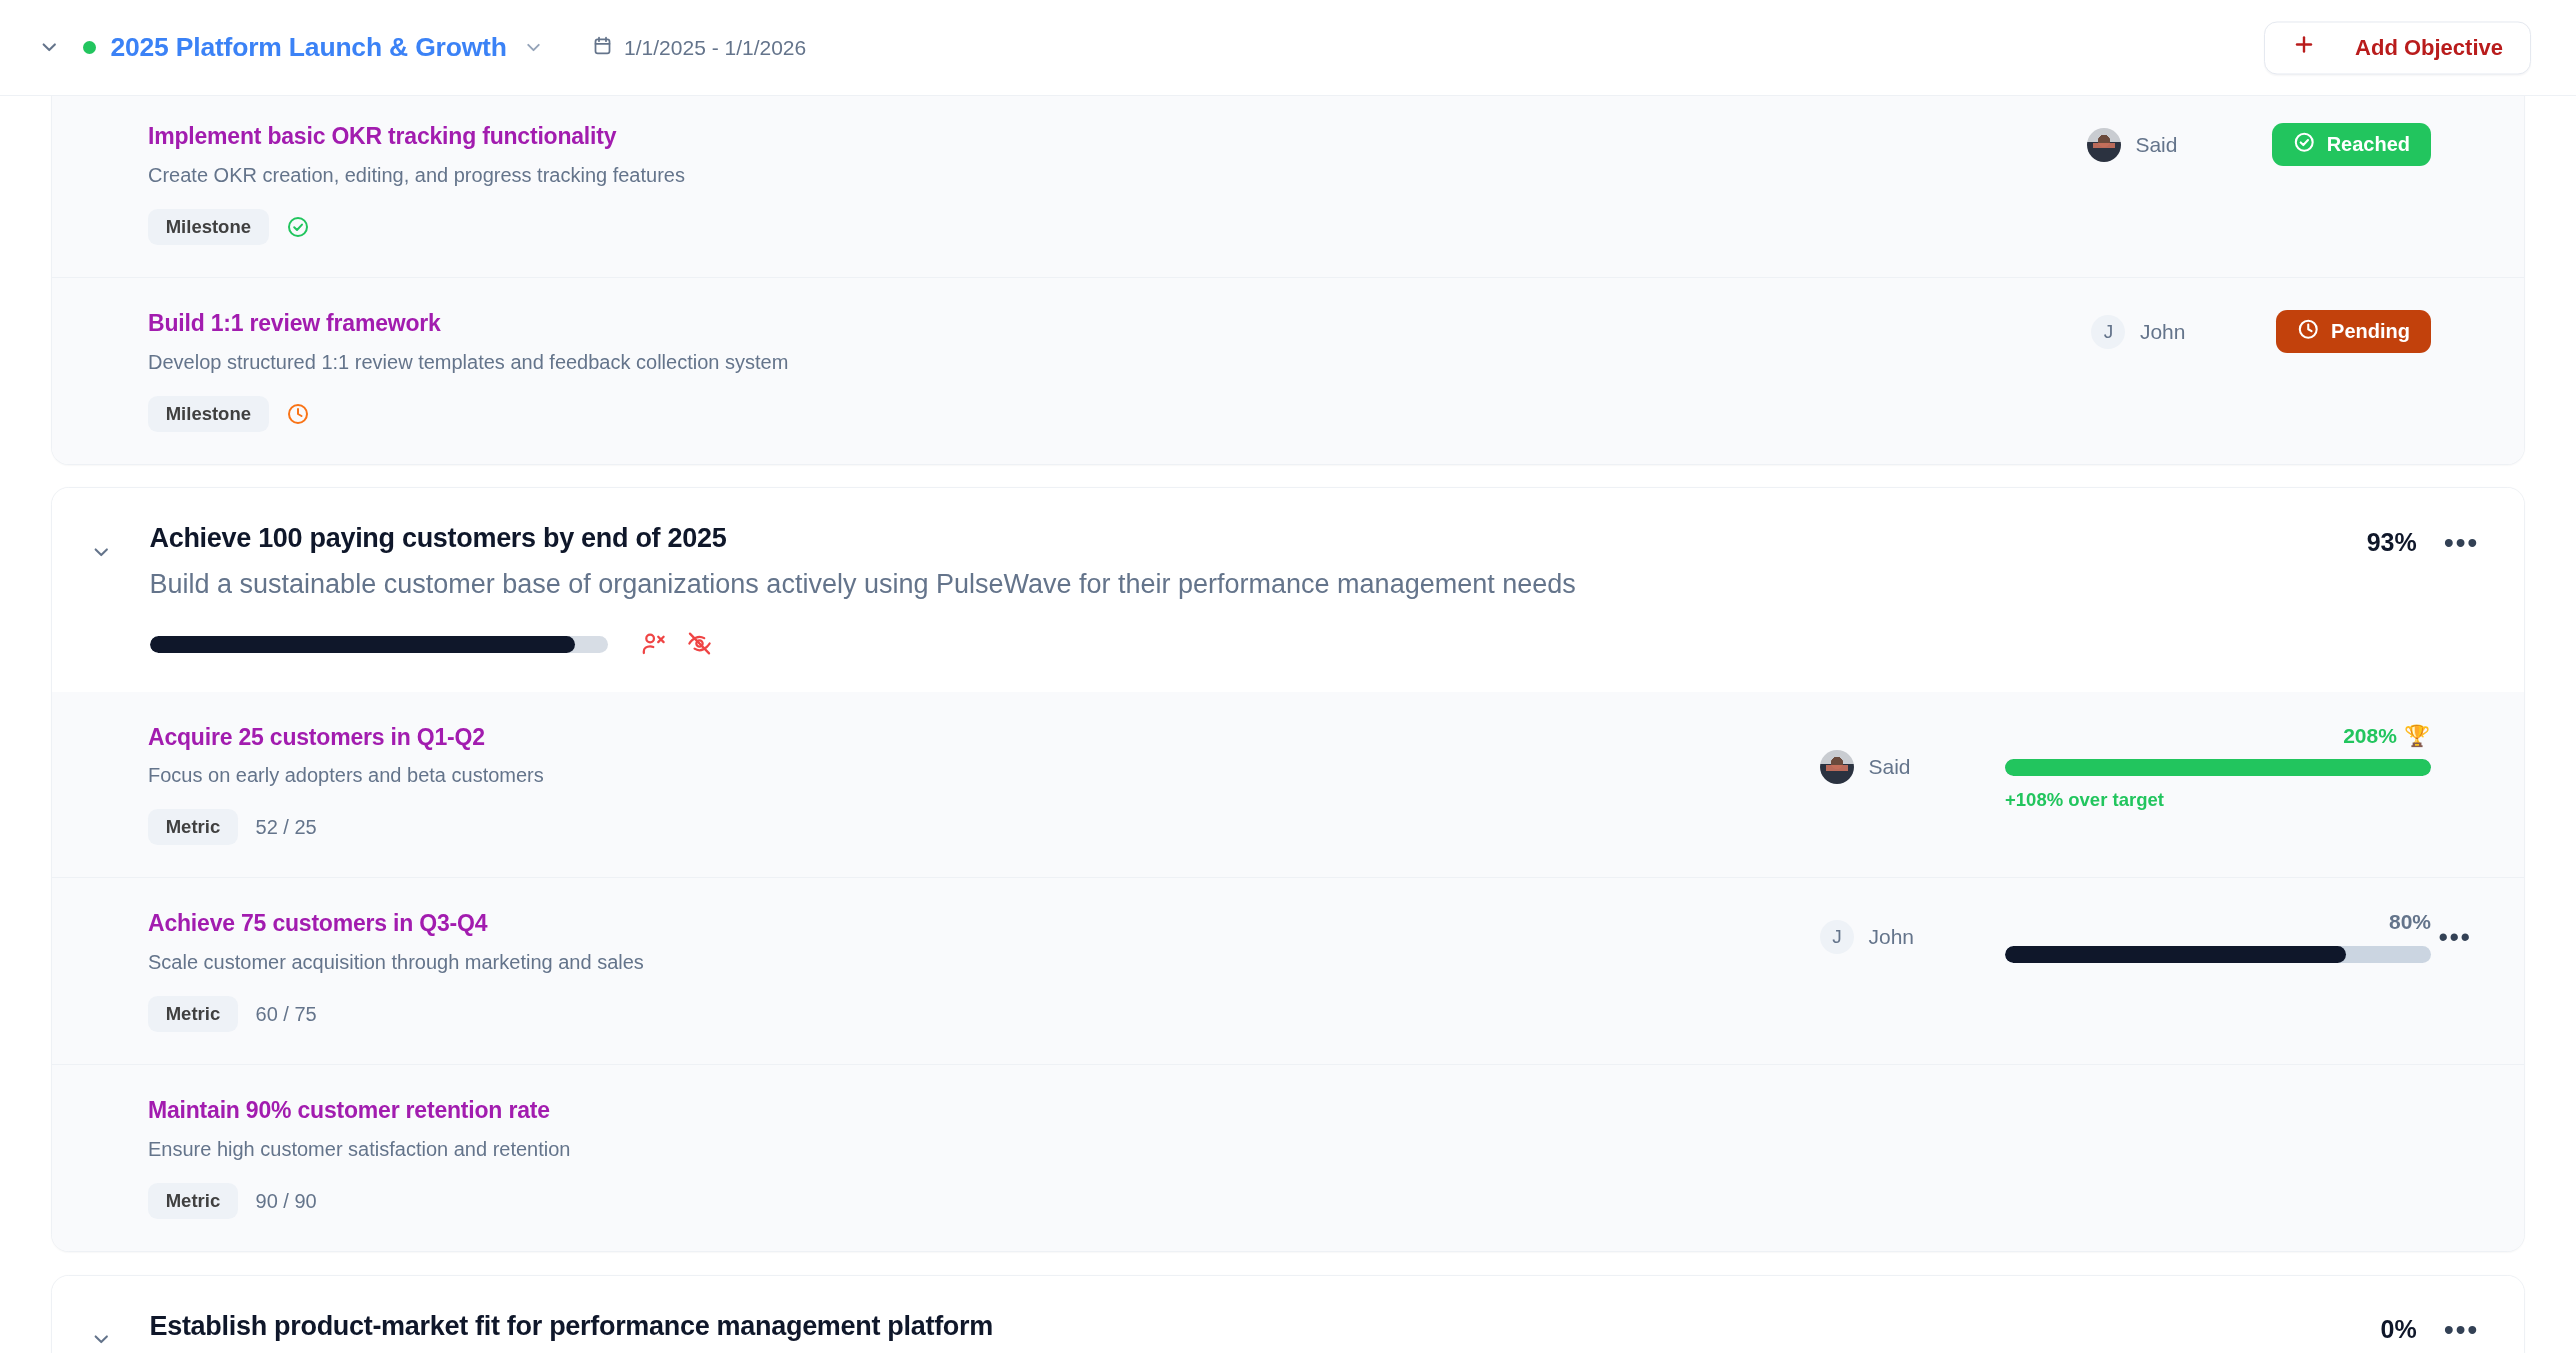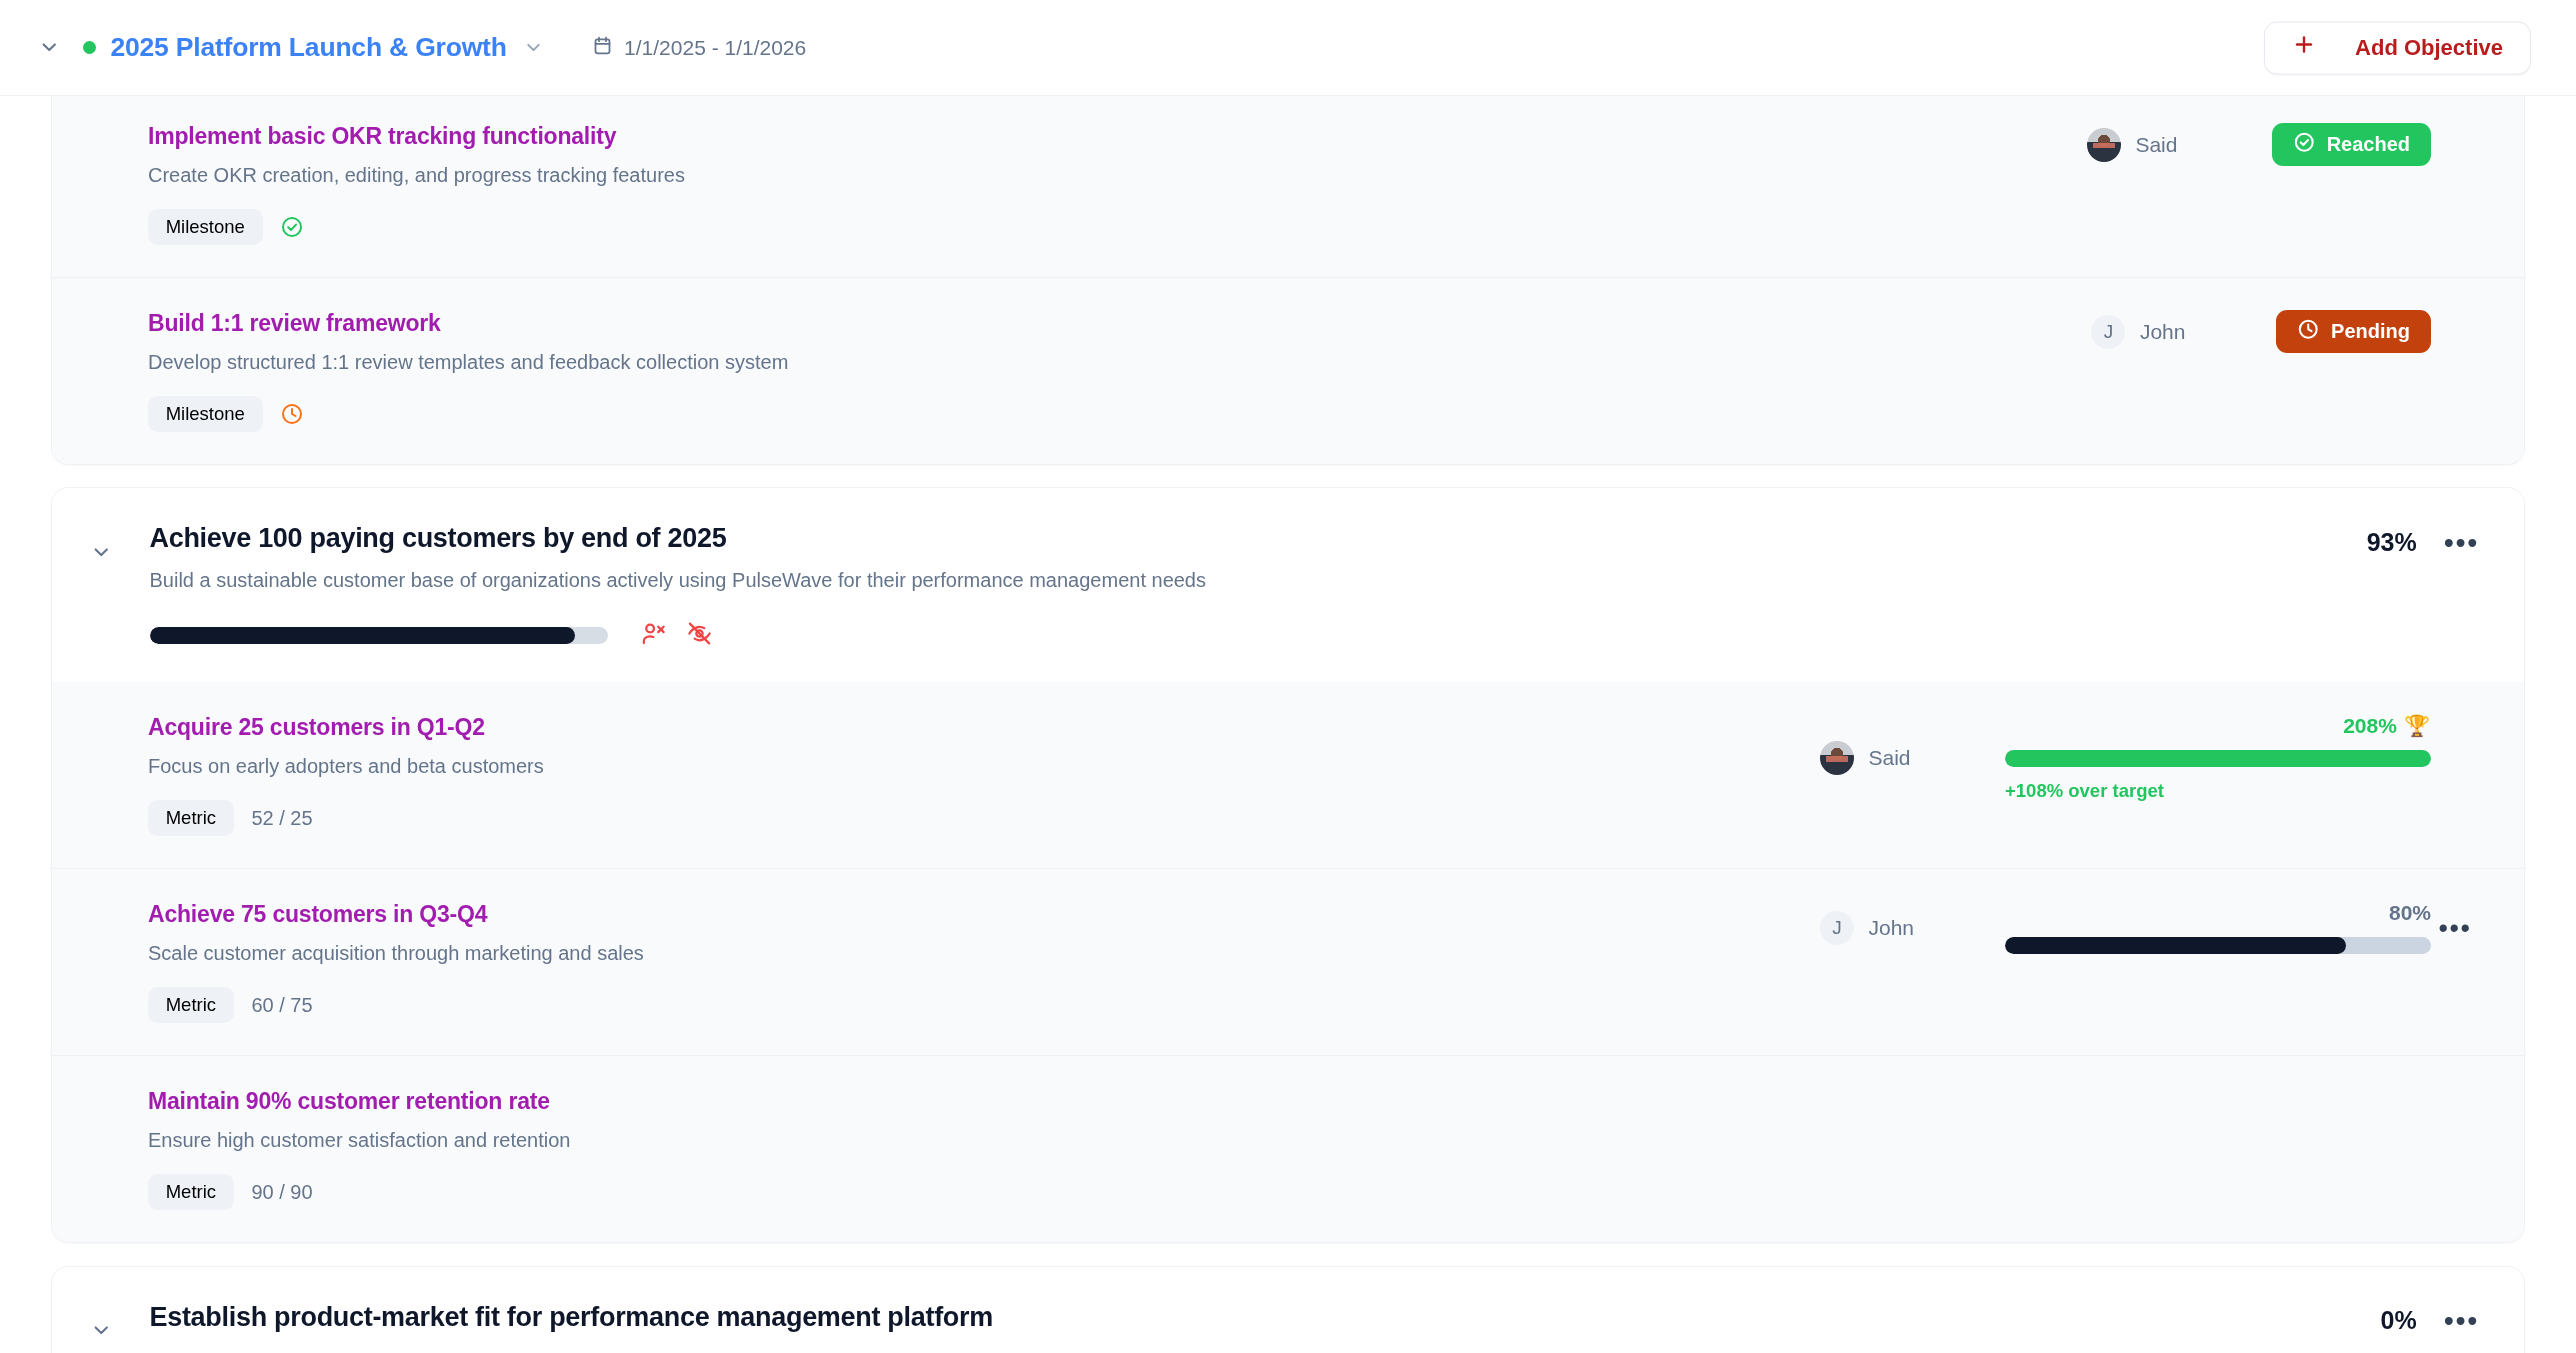--- a/index.html
+++ b/index.html
@@ -97,22 +97,22 @@
   .kr-main { flex: 1; min-width: 0; padding-right: 32px; }
   .kr-title {
     font-size: 23px; font-weight: 700; color: #a21caf;
     letter-spacing: -0.2px; line-height: 1.2;
   }
   .kr-desc {
     font-size: 20px; color: #64748b; margin-top: 11.2px; line-height: 1.3;
   }
   .kr-meta { display: flex; align-items: center; gap: 17.7px; margin-top: 21px; }
   .tag {
-    background: #eef2f7; color: #000000;
-    font-size: 18.5px; font-weight: 400;
+    background: #eef2f7; color: #404040;
+    font-size: 18.5px; font-weight: 700;
     padding: 8.8px 17.7px; border-radius: 9.6px;
     line-height: 1;
   }
   .metric-val { font-size: 20px; color: #64748b; }
   .tag-icon { width: 24px; height: 24px; display: flex; align-items: center; }
   .tag-icon svg { width: 24px; height: 24px; }
   .ic-green { color: #22c55e; }
   .ic-orange { color: #f97316; }
 
   
@@ -193,21 +193,21 @@
     width: 35px; height: 35px; margin-top: 11.2px; margin-right: 30.5px;
     display: flex; align-items: center; justify-content: center;
     color: #64748b; flex: none;
   }
   .obj-chev svg { width: 22.5px; height: 22.5px; }
   .obj-body { flex: 1; min-width: 0; }
   .obj-title {
     font-size: 27px; font-weight: 700; color: #0f172a; letter-spacing: -0.3px;
   }
   .obj-desc {
-    font-size: 20px; color: #64748b; margin-top: 13px; line-height: 1.3;
+    font-size: 27px; color: #64748b; margin-top: 13px; line-height: 1.3;
   }
   .obj-progress-row {
     display: flex; align-items: center; gap: 32px; margin-top: 27px;
   }
   .obj-track {
     width: 458px; height: 17.7px; border-radius: 8.8px;
     background: #d7dde5; overflow: hidden; flex: none;
   }
   .obj-fill { height: 100%; background: #0f172a; border-radius: 8.8px; }
   .obj-icons { display: flex; align-items: center; gap: 19px; color: #ef4444; }

